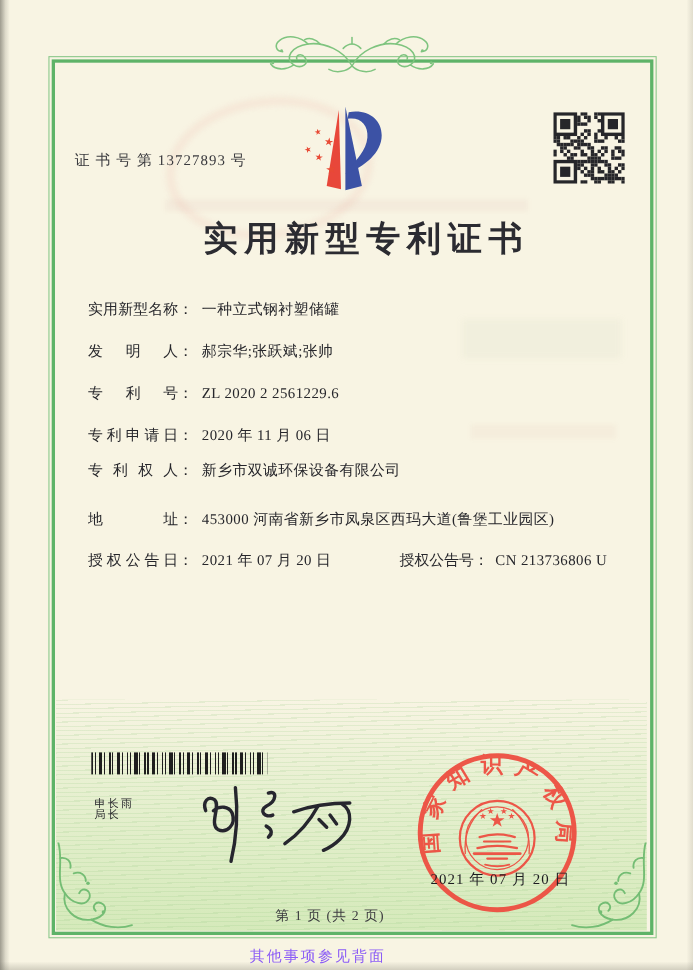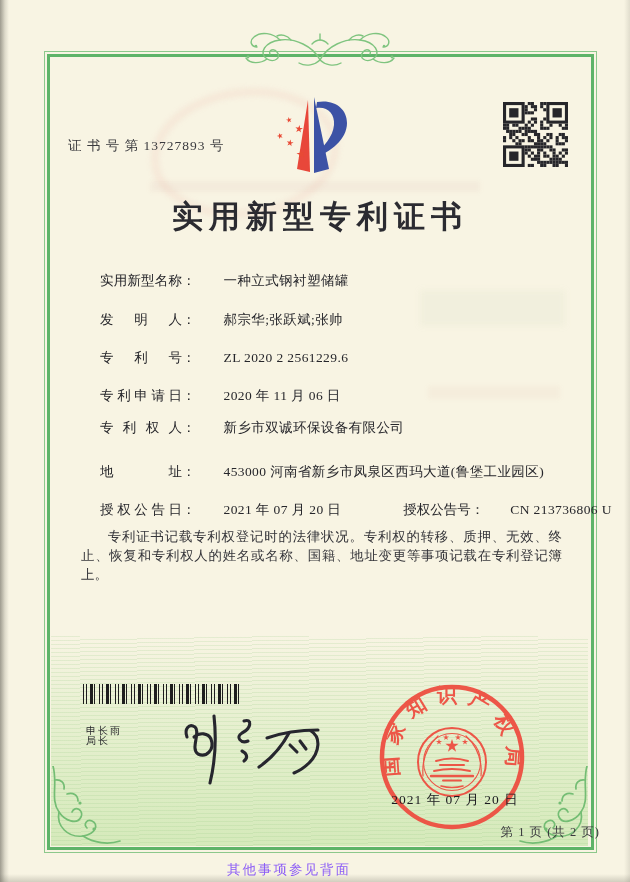--- a/index.html
+++ b/index.html
@@ -27,27 +27,27 @@
 
   
   .bleed-ring{left:150px;top:88px;width:172px;height:112px;border:9px solid rgba(226,140,130,.10);
     border-radius:50%;filter:blur(2.5px);transform:rotate(-7deg);}
   .bleed-bar1{left:150px;top:181px;width:330px;height:11px;background:rgba(205,125,125,.07);filter:blur(2px);}
   .bleed-bar2{left:420px;top:290px;width:145px;height:36px;background:rgba(165,190,150,.08);filter:blur(3px);}
   .bleed-bar3{left:428px;top:386px;width:132px;height:13px;background:rgba(200,135,125,.06);filter:blur(2px);}
 
   .certno{left:68px;top:101px;font-size:13.5px;color:#3a3a3e;letter-spacing:1px;margin-top:36px;}
 
-  .title{left:45px;top:196px;width:550px;text-align:center;font-size:31px;font-weight:bold;
+  .title{left:58px;top:196px;width:550px;text-align:center;font-size:31px;font-weight:bold;
          color:#2b2b31;letter-spacing:6px;}
 
   .frow{left:80px;height:20px;font-size:13.5px;color:#26262b;white-space:nowrap;}
-  .flabel{display:inline-block;width:82px;text-align:justify;text-align-last:justify;vertical-align:top;margin-left:20px;}
+  .flabel{display:inline-block;width:82px;text-align:justify;text-align-last:justify;vertical-align:top;}
   .fcolon{margin-right:8px;}
-  .fval{letter-spacing:.4px;margin-left:20px;}
+  .fval{letter-spacing:.4px;}
   .pair2{margin-left:62px;}
   .pair2 .fcolon{margin-right:6px;}
 
   .bodytext{left:81px;top:528px;width:481px;font-size:13.4px;line-height:18.8px;color:#35353a;
             text-align:justify;}
   .bodytext p{margin:0;text-indent:2em;}
 
   .barcode{left:83px;top:684px;width:160px;height:20px;
     background:repeating-linear-gradient(90deg,
       #1e1e1e 0 1.5px, transparent 1.5px 3px,
@@ -56,21 +56,21 @@
       #1e1e1e 11.5px 12.5px, transparent 12.5px 16px);}
 
   .officer{left:86px;font-size:10px;color:#232328;letter-spacing:2px;
            font-family:"Liberation Sans",sans-serif;}
   .officer.role{top:734px;} .officer.name{top:724px;}
 
   .seal{left:377px;top:682px;width:150px;height:150px;opacity:.92;}
   .seal-date{left:382px;top:791px;width:146px;text-align:center;font-size:13.5px;color:#1c1c20;
              letter-spacing:1px;white-space:nowrap;}
 
-  .pageinfo{left:0;top:824px;width:600px;text-align:right;font-size:12.5px;color:#3a3a3e;letter-spacing:1px;}
+  .pageinfo{left:0;top:824px;width:600px;text-align:center;font-size:12.5px;color:#3a3a3e;letter-spacing:1px;}
   .backnote{left:0;top:861px;width:578px;text-align:center;font-size:13.5px;color:#8b5cf6;letter-spacing:2px;}
 
   svg{display:block;}
 </style>
 </head>
 <body>
 
 <div class="abs edge-left"></div>
 <div class="abs edge-right"></div>
 <div class="abs edge-bottom"></div>
@@ -320,21 +320,20 @@
   <span class="flabel">专利权人</span><span class="fcolon">：</span><span class="fval">新乡市双诚环保设备有限公司</span>
 </div>
 <div class="abs frow" style="top:463px">
   <span class="flabel">地址</span><span class="fcolon">：</span><span class="fval">453000 河南省新乡市凤泉区西玛大道(鲁堡工业园区)</span>
 </div>
 <div class="abs frow" style="top:501px">
   <span class="flabel">授权公告日</span><span class="fcolon">：</span><span class="fval">2021 年 07 月 20 日</span><span class="pair2"><span>授权公告号</span><span class="fcolon">：</span><span class="fval">CN 213736806 U</span></span>
 </div>
 
 <div class="abs bodytext">
-  <p>专利证书记载专利权登记时的法律状况。专利权的转移、质押、无效、终止、恢复和专利权人的姓名或名称、国籍、地址变更等事项记载在专利登记簿上。</p>
 </div>
 
 <div class="abs barcode"></div>
 
 <div class="abs officer role">局长</div>
 <div class="abs officer name">申长雨</div>
 
 <svg class="abs" style="left:170px;top:706px" width="158" height="94" viewBox="0 0 158 94">
   <g stroke="#26262e" fill="none" stroke-width="3.1" stroke-linecap="round" stroke-linejoin="round">
     <path d="M17,31 C14,23 19,17 25,21 C31,26 20,43 28,48 C36,52 45,44 41,33 C38,27 30,26 24,31"></path>

